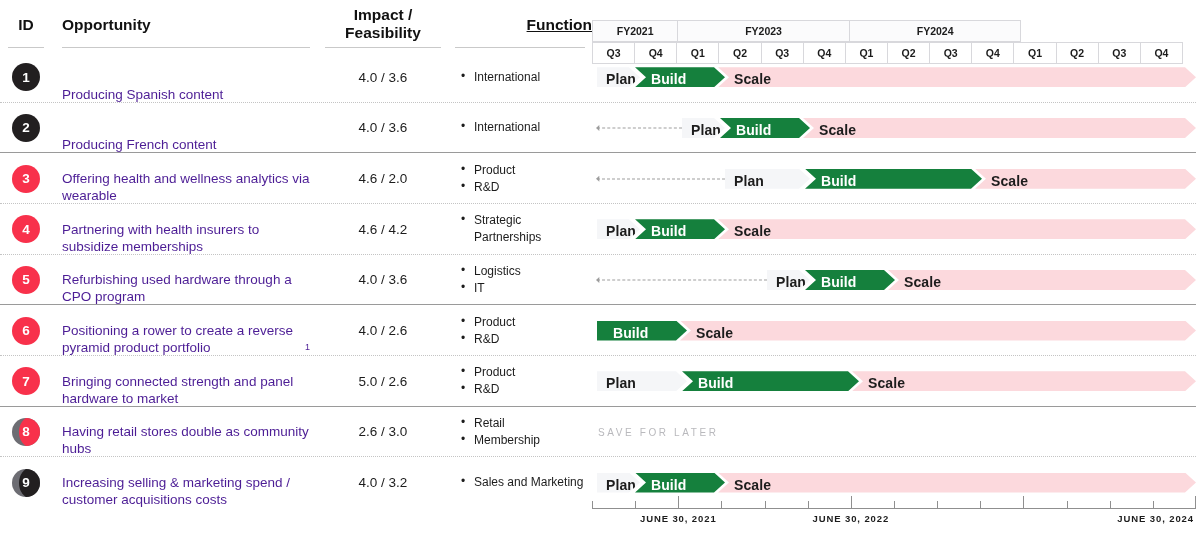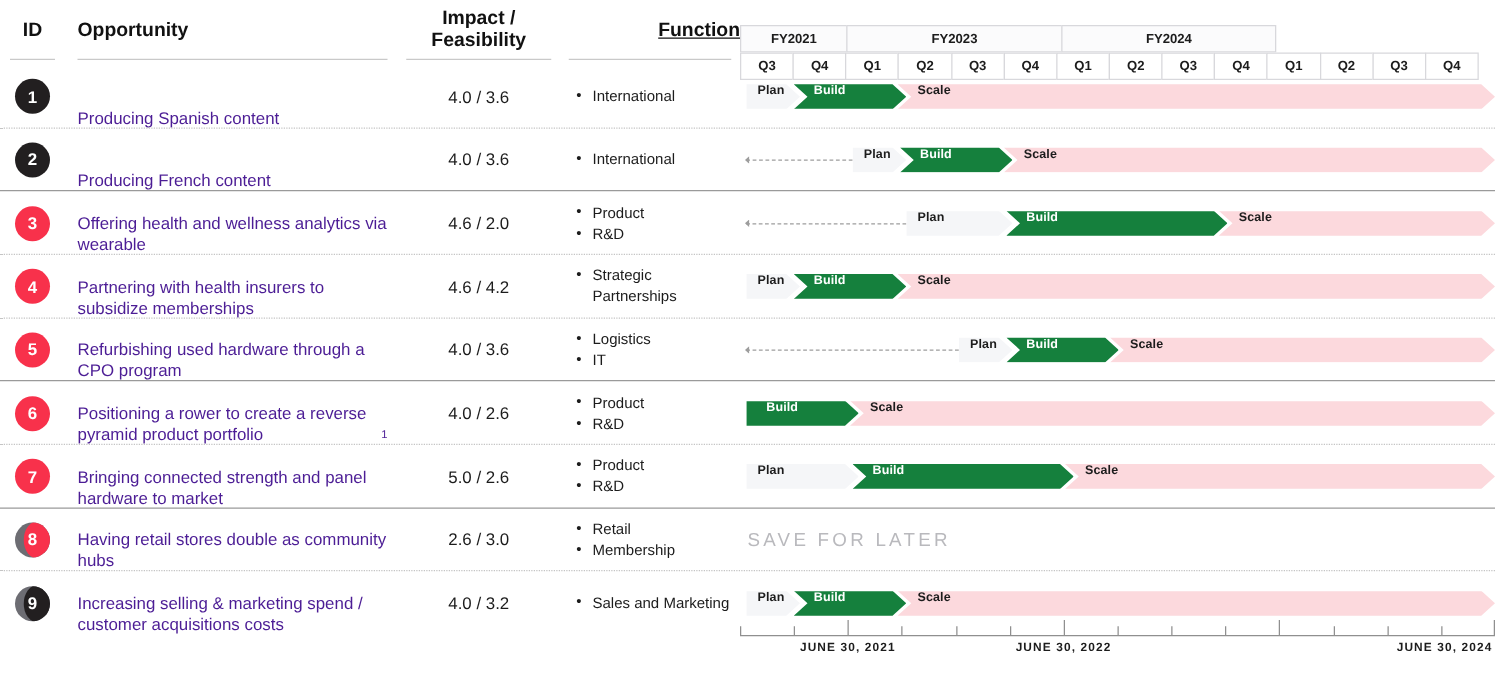--- a/index.html
+++ b/index.html
@@ -125,22 +125,22 @@
   }
   .lead-dot {
     position: absolute; top: 50%; transform: translate(-50%, -50%);
     width: 6px; height: 6px; background: #9d9d9d;
     clip-path: polygon(0% 50%, 55% 0%, 55% 100%);
   }
 
   
   .seg {
     position: absolute; top: 0; height: 20px;
-    display: flex; align-items: flex-start;
-    font-size: 10px; font-weight: bold; letter-spacing: 0.1px;
+    display: flex; align-items: flex-end;
+    font-size: 14px; font-weight: bold; letter-spacing: 0.1px;
     white-space: nowrap;
   }
   .seg .seg-label { position: relative; z-index: 2; padding-left: 9px; }
 
   .seg-plan {
     background: #f5f6f8; color: #1c1c1c;
     clip-path: polygon(0 0, calc(100% - 11px) 0, 100% 50%, calc(100% - 11px) 100%, 0 100%);
   }
   .seg-build {
     background: #15803d; color: #ffffff;
@@ -149,21 +149,21 @@
   .seg-build.no-notch {
     clip-path: polygon(0 0, calc(100% - 11px) 0, 100% 50%, calc(100% - 11px) 100%, 0 100%);
   }
   .seg-scale {
     background: #fcd9dd; color: #1c1c1c;
     clip-path: polygon(0 0, calc(100% - 11px) 0, 100% 50%, calc(100% - 11px) 100%, 0 100%, 11px 50%);
   }
 
   .save-later {
     position: absolute; top: 50%; transform: translateY(-50%); left: 6px;
-    font-size: 15px; font-weight: normal; letter-spacing: 2.6px;
+    font-size: 10px; font-weight: normal; letter-spacing: 2.6px;
     color: #b9b9bd;
   }
 
   
   #axis { position: absolute; left: 592px; top: 508px; width: 604px; height: 30px; }
   #axis-line {
     position: absolute; left: 0; top: 0; width: 604px; height: 1px; background: #8f8f8f;
   }
   .tick { position: absolute; top: -7px; width: 1px; background: #8f8f8f; }
   .tick-minor { height: 7px; }

